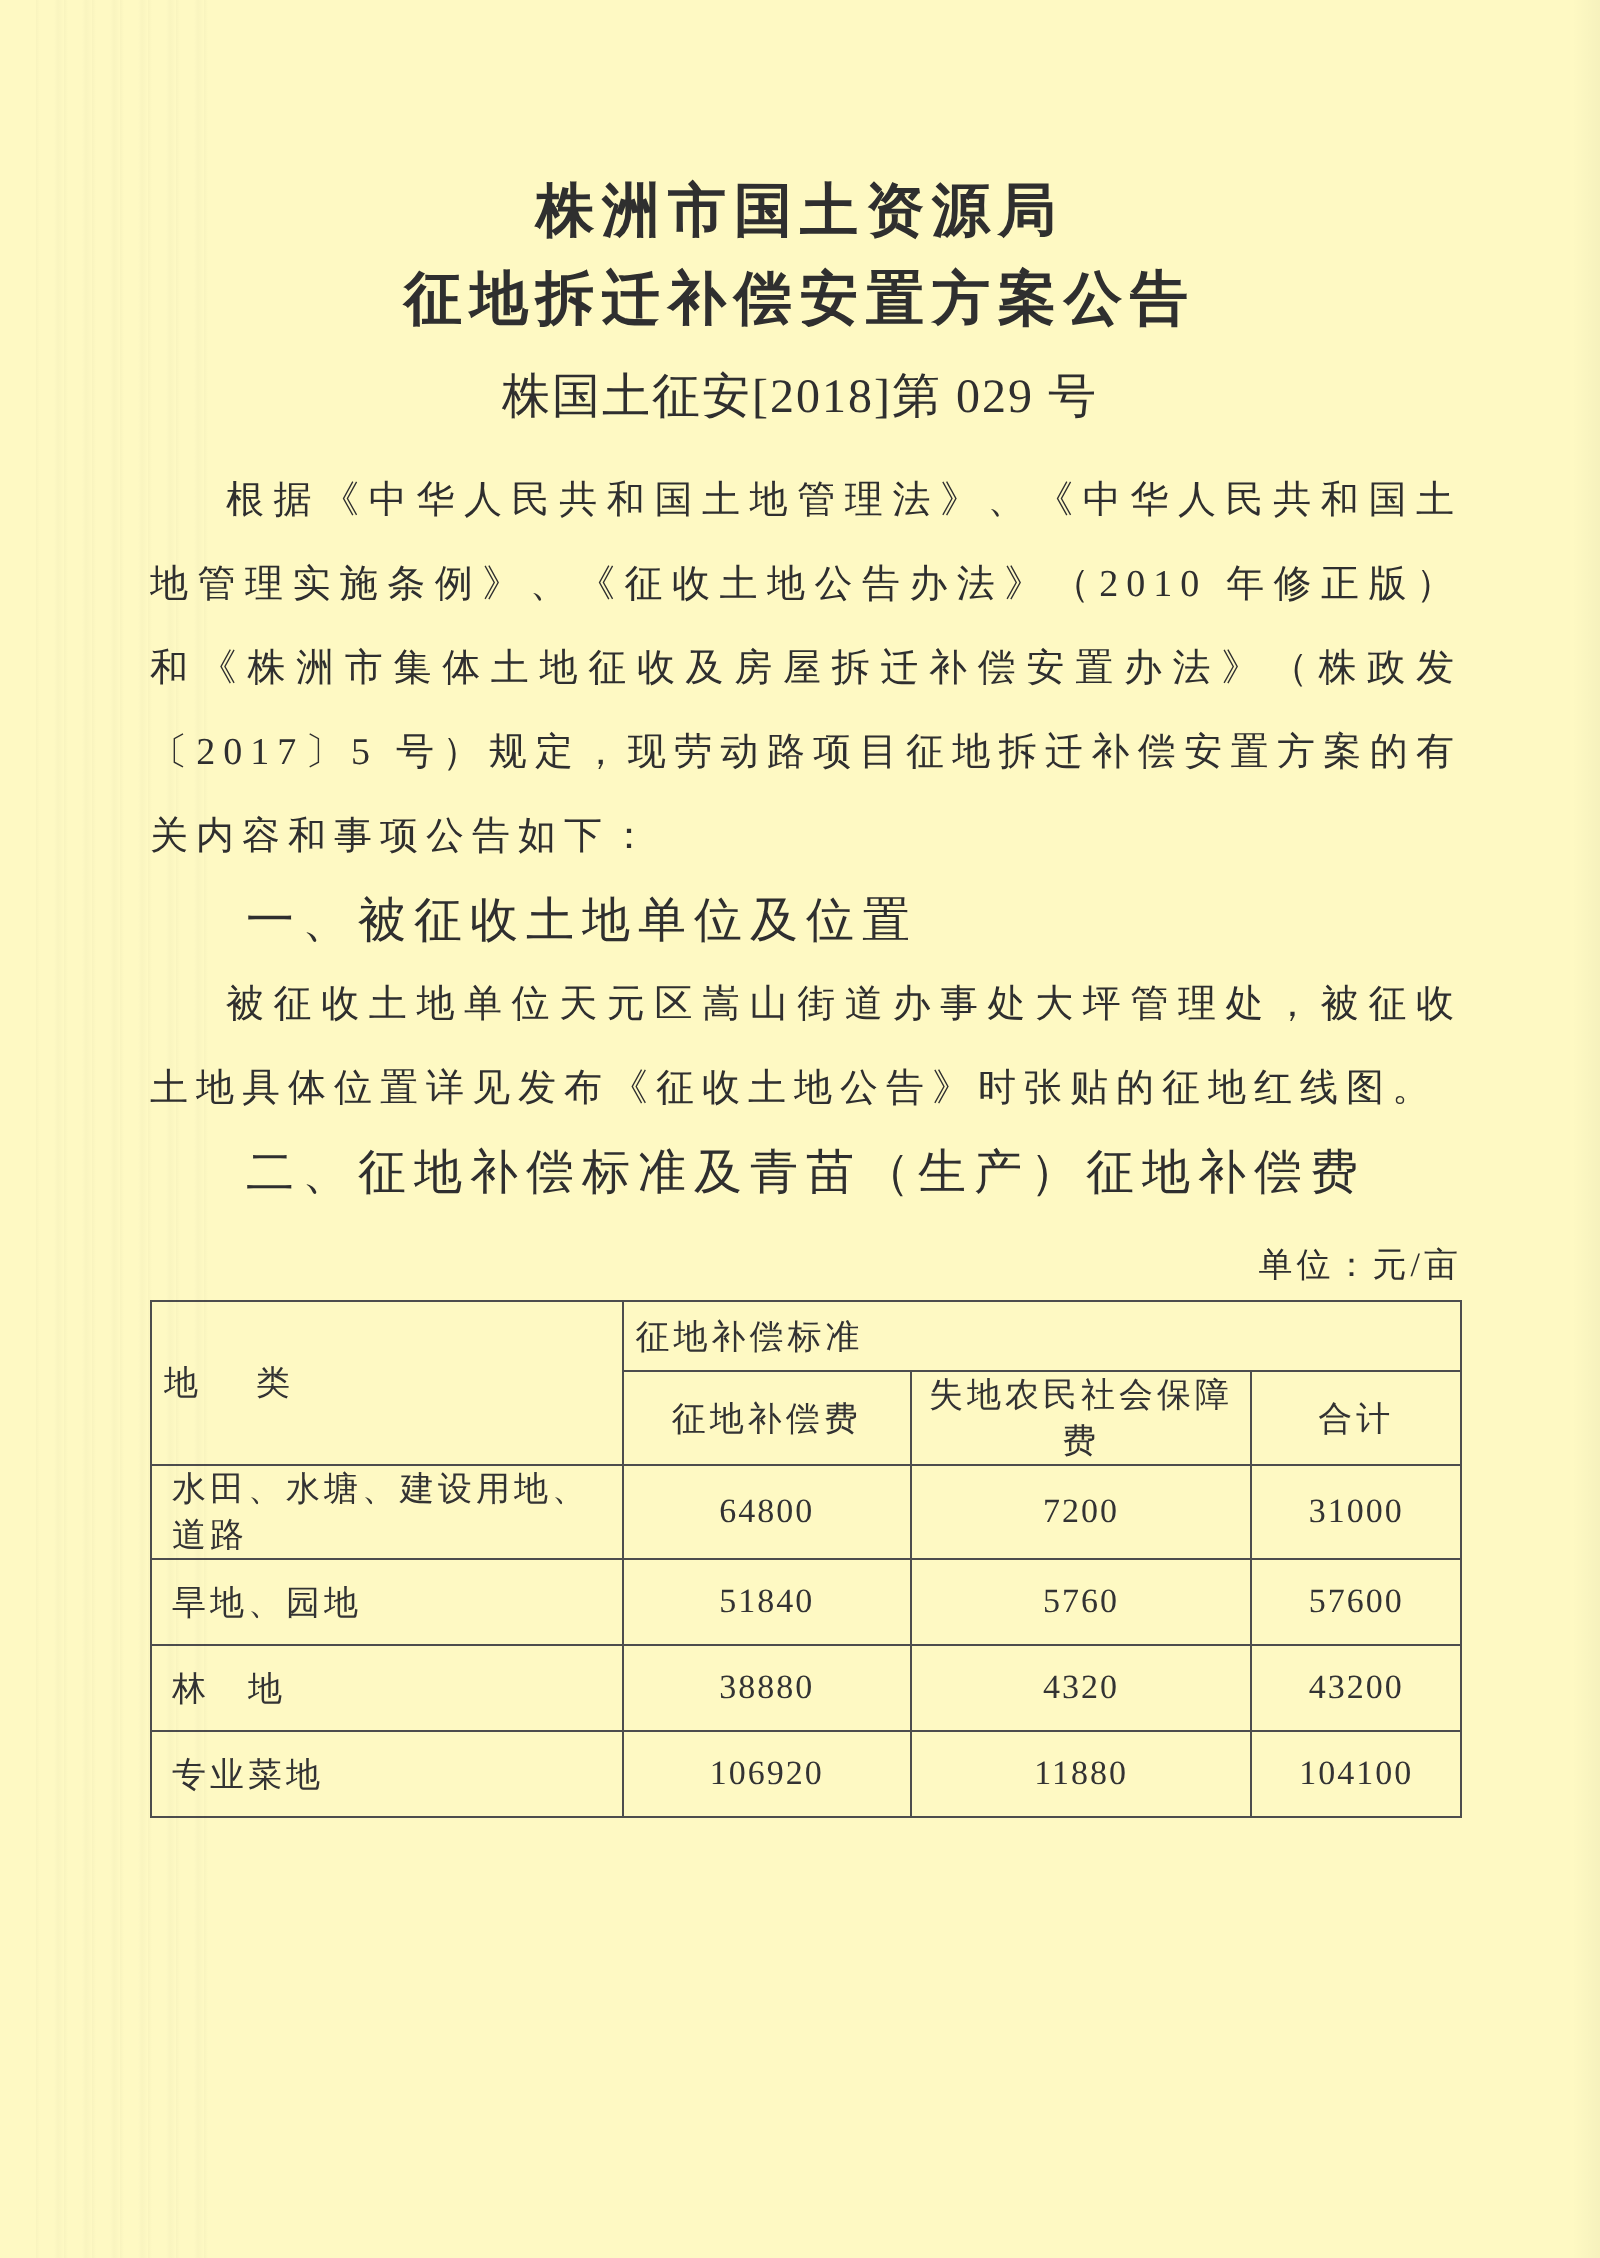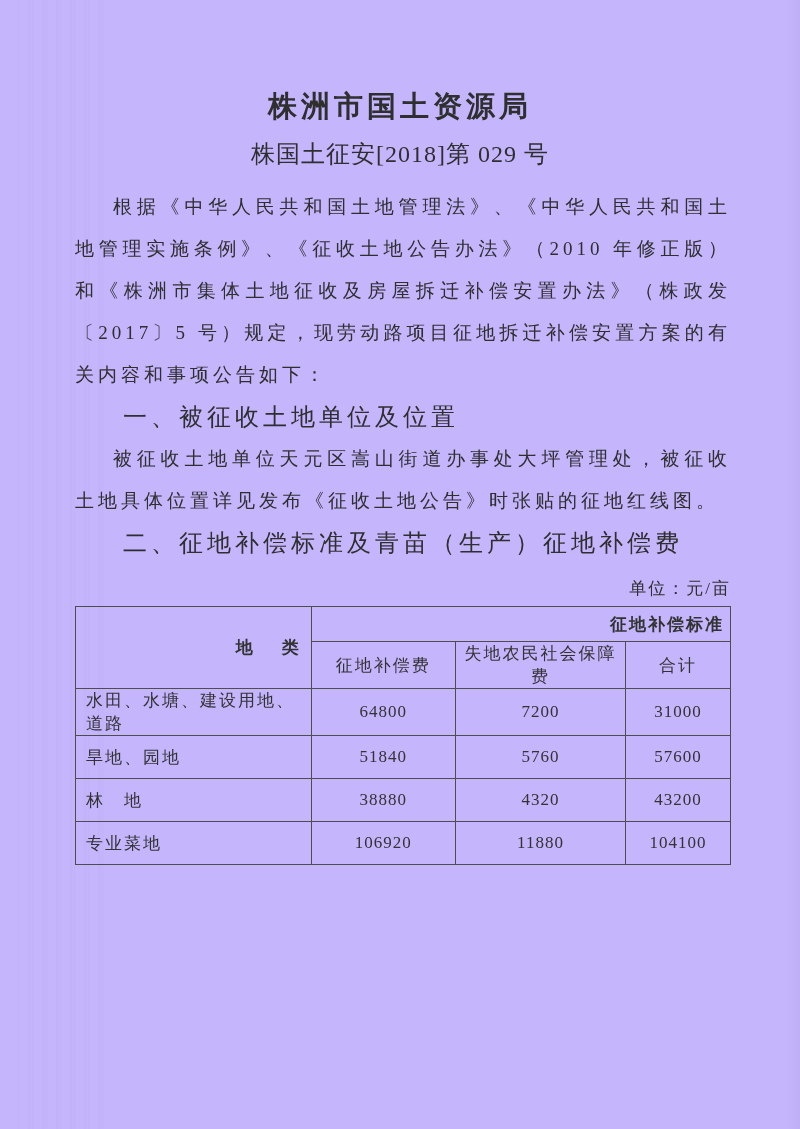--- a/index.html
+++ b/index.html
@@ -5,21 +5,21 @@
   html, body {
     margin: 0;
     padding: 0;
     background: #ffffff;
   }
   .page {
     position: relative;
     width: 800px;
     height: 1129px;
     margin: 0 auto;
-    background: #c4b5fd;
+    background: #fef9c3;
     color: #2f2f2f;
     font-family: "Liberation Serif", "DejaVu Serif", serif;
     overflow: hidden;
   }
   
   .page::before {
     content: "";
     position: absolute;
     left: 18px; top: 0;
     width: 90px; height: 100%;
@@ -96,21 +96,21 @@
     border: 1px solid #4d4d4d;
     font-weight: normal;
     letter-spacing: 2px;
     padding: 0 6px;
   }
   .comp-table .col-land   { width: 36%; }
   .comp-table .col-comp   { width: 22%; }
   .comp-table .col-social { width: 26%; }
   .comp-table .col-total  { width: 16%; }
 
-  .comp-table .group-row th { height: 34px; text-align: right; font-weight: bold; }
+  .comp-table .group-row th { height: 34px; text-align: left; }
   .comp-table .sub-row th   { height: 30px; text-align: center; }
   .comp-table .land-head    { text-align: center; letter-spacing: 6px; }
   .comp-table tbody td {
     height: 42px;
     text-align: center;
     font-family: "Liberation Serif", "DejaVu Serif", serif;
     letter-spacing: 1px;
   }
   .comp-table tbody td.land-cell {
     text-align: left;
@@ -118,20 +118,21 @@
     letter-spacing: 2px;
   }
 </style>
 </head>
 <body>
 
 <div class="page">
 
   <div class="title-block">
     <div class="title-line">株洲市国土资源局</div>
+    <div class="title-line">征地拆迁补偿安置方案公告</div>
     <div class="doc-number">株国土征安[2018]第 029 号</div>
   </div>
 
   <div class="content">
     <p class="para">根据《中华人民共和国土地管理法》、《中华人民共和国土地管理实施条例》、《征收土地公告办法》（2010 年修正版）和《株洲市集体土地征收及房屋拆迁补偿安置办法》（株政发〔2017〕5 号）规定，现劳动路项目征地拆迁补偿安置方案的有关内容和事项公告如下：</p>
     <p class="heading">一、被征收土地单位及位置</p>
     <p class="para">被征收土地单位天元区嵩山街道办事处大坪管理处，被征收土地具体位置详见发布《征收土地公告》时张贴的征地红线图。</p>
     <p class="heading">二、征地补偿标准及青苗（生产）征地补偿费</p>
 
     <div class="unit-label">单位：元/亩</div>

